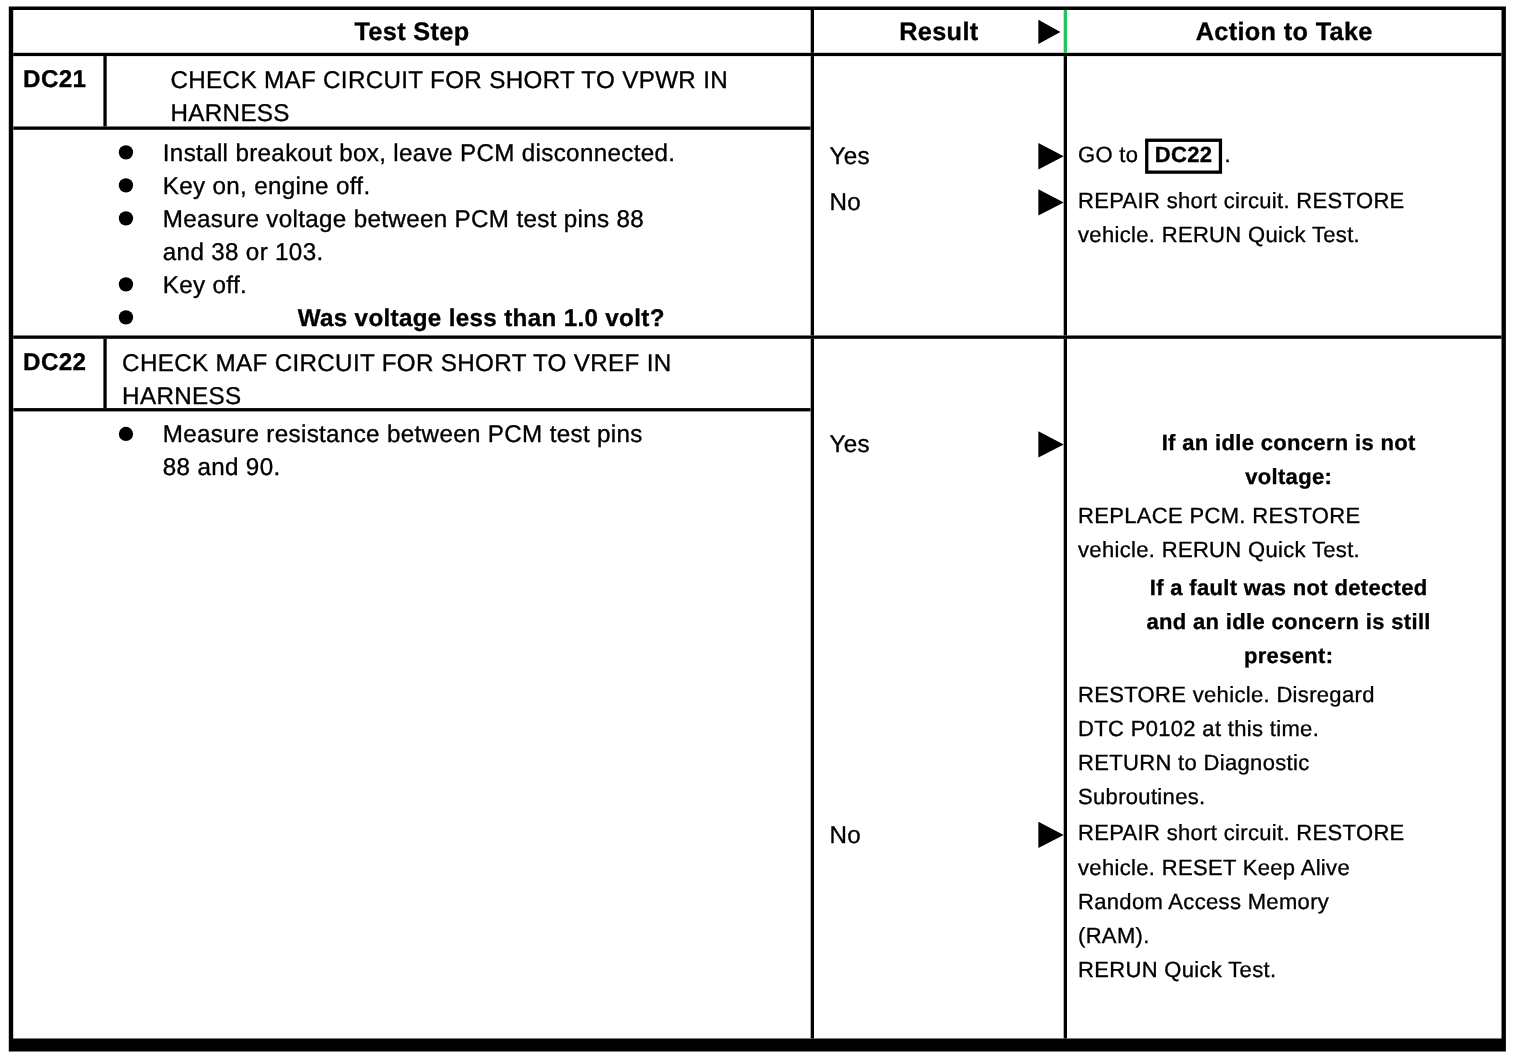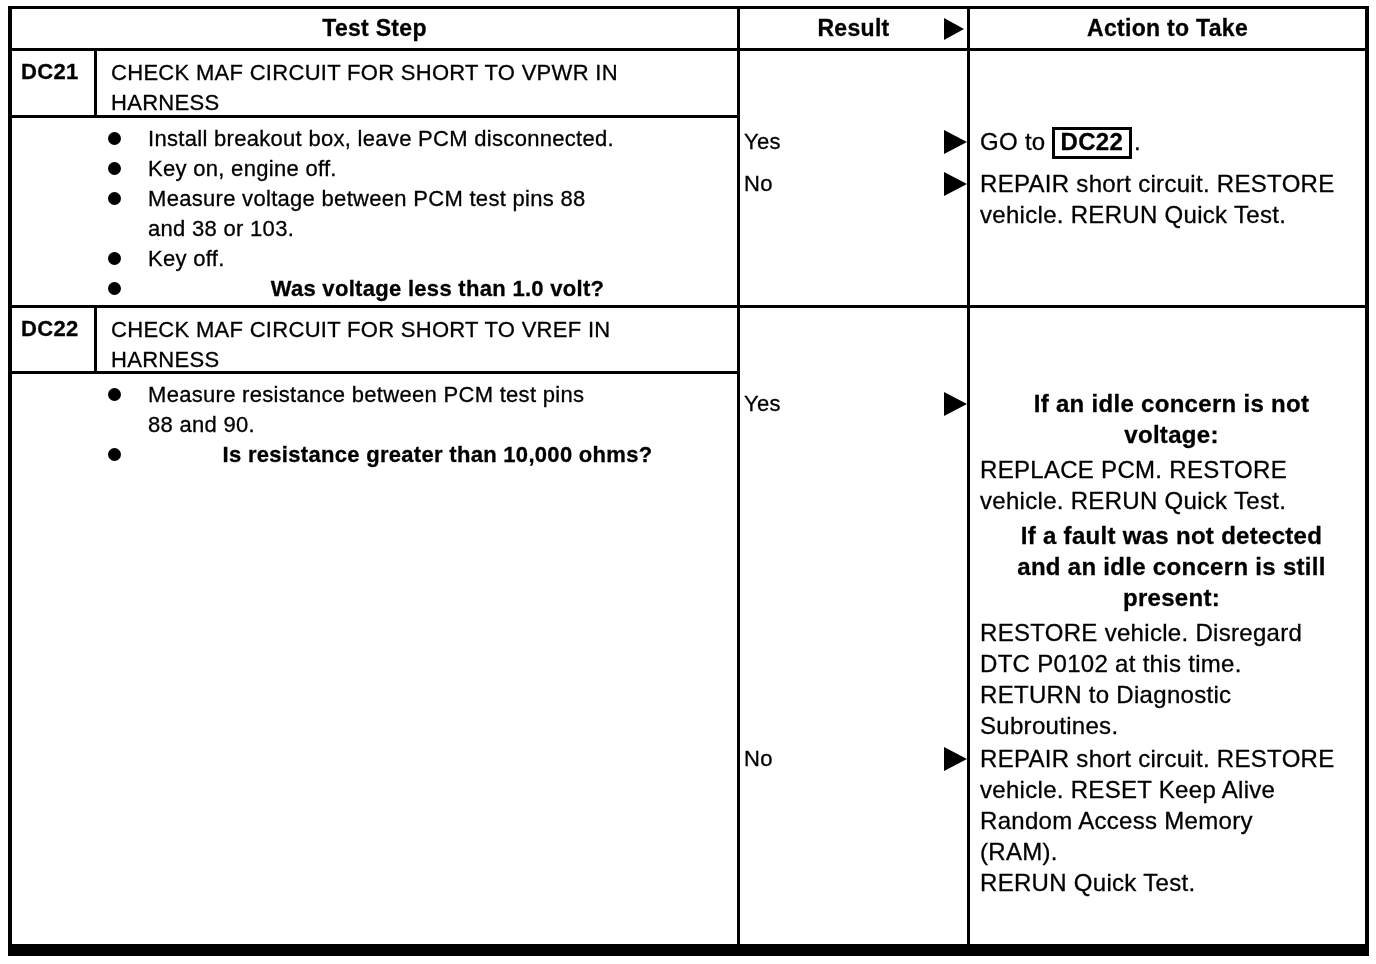--- a/index.html
+++ b/index.html
@@ -25,44 +25,44 @@
   
   .header-row{
     display:flex;height:42px;box-sizing:border-box;
     border-bottom:3px solid #000;flex:0 0 auto;
   }
   .hcell{
     box-sizing:border-box;display:flex;align-items:center;justify-content:center;
     font-weight:700;font-size:23px;
   }
   .col-step{width:728px;border-right:3px solid #000;}
-  .col-result{width:230px;border-right:3px solid #000000;position:relative;}
+  .col-result{width:230px;border-right:3px solid #22c55e;position:relative;}
   .col-action{flex:1;}
   .arrow{
     display:inline-block;width:0;height:0;
     border-top:12px solid transparent;
     border-bottom:12px solid transparent;
     border-left:23px solid #000;
   }
   .arrow-h{
     position:absolute;right:3px;top:50%;transform:translateY(-50%);
     border-top-width:11px;border-bottom-width:11px;border-left-width:20px;
   }
   
   .test-row{display:flex;box-sizing:border-box;}
   .row-dc21{height:257px;border-bottom:3px solid #000;flex:0 0 auto;}
   .row-dc22{flex:1;}
   .cell-step{
     width:728px;box-sizing:border-box;border-right:3px solid #000;
     display:flex;flex-direction:column;overflow:hidden;
   }
   .cell-result{width:230px;box-sizing:border-box;border-right:3px solid #000;position:relative;overflow:hidden;}
-  .cell-action{flex:1;position:relative;overflow:hidden;font-size:24px;line-height:31px;}
+  .cell-action{flex:1;position:relative;overflow:hidden;font-size:20px;line-height:31px;}
   .title-row{display:flex;box-sizing:border-box;border-bottom:3px solid #000;flex:0 0 auto;}
-  .h67{height:67px;} .h66{height:66px;}
+  .h67{height:67px;gap:44px;} .h66{height:66px;}
   .code-cell{
     width:85px;box-sizing:border-box;border-right:3px solid #000;
     font-weight:700;font-size:22px;padding:8px 0 0 9px;
   }
   .title-cell{
     flex:1;font-size:22px;line-height:30px;
     padding:7px 8px 0 14px;
   }
   .steps{flex:1;padding:6px 10px 0 0;}
   .steps ul{
@@ -71,21 +71,21 @@
   }
   .steps li{position:relative;}
   .steps li::before{
     content:"";position:absolute;left:-40px;top:8px;
     width:13px;height:13px;border-radius:50%;background:#000;
   }
   .pre{white-space:pre-line;}
   .bold{font-weight:700;text-align:center;}
   
   .result-line{
-    position:absolute;left:4px;right:0;height:31px;
+    position:absolute;left:14px;right:0;height:31px;
     display:flex;align-items:center;justify-content:space-between;
     font-size:22px;
   }
   
   .action-group{position:absolute;left:10px;right:2px;}
   .action-group p{margin:0 0 0 0;}
   .action-group p + p{margin-top:4px;}
   .top75{top:75px;} .top117{top:117px;} .top80{top:80px;} .top435{top:435px;}
   .ref-box{
     display:inline-block;font-weight:700;
@@ -155,21 +155,20 @@
       <div class="cell-step">
         <div class="title-row h66">
           <div class="code-cell">DC22</div>
           <div class="title-cell pre">CHECK MAF CIRCUIT FOR SHORT TO VREF IN
 HARNESS</div>
         </div>
         <div class="steps">
           <ul>
             <li class="pre">Measure resistance between PCM test pins
 88 and 90.</li>
-            <li class="pre bold">Is resistance greater than 10,000 ohms?</li>
           </ul>
         </div>
       </div>
       <div class="cell-result">
         <div class="result-line top80">
           <span>Yes</span>
           <span class="arrow"></span>
         </div>
         <div class="result-line top435">
           <span>No</span>

